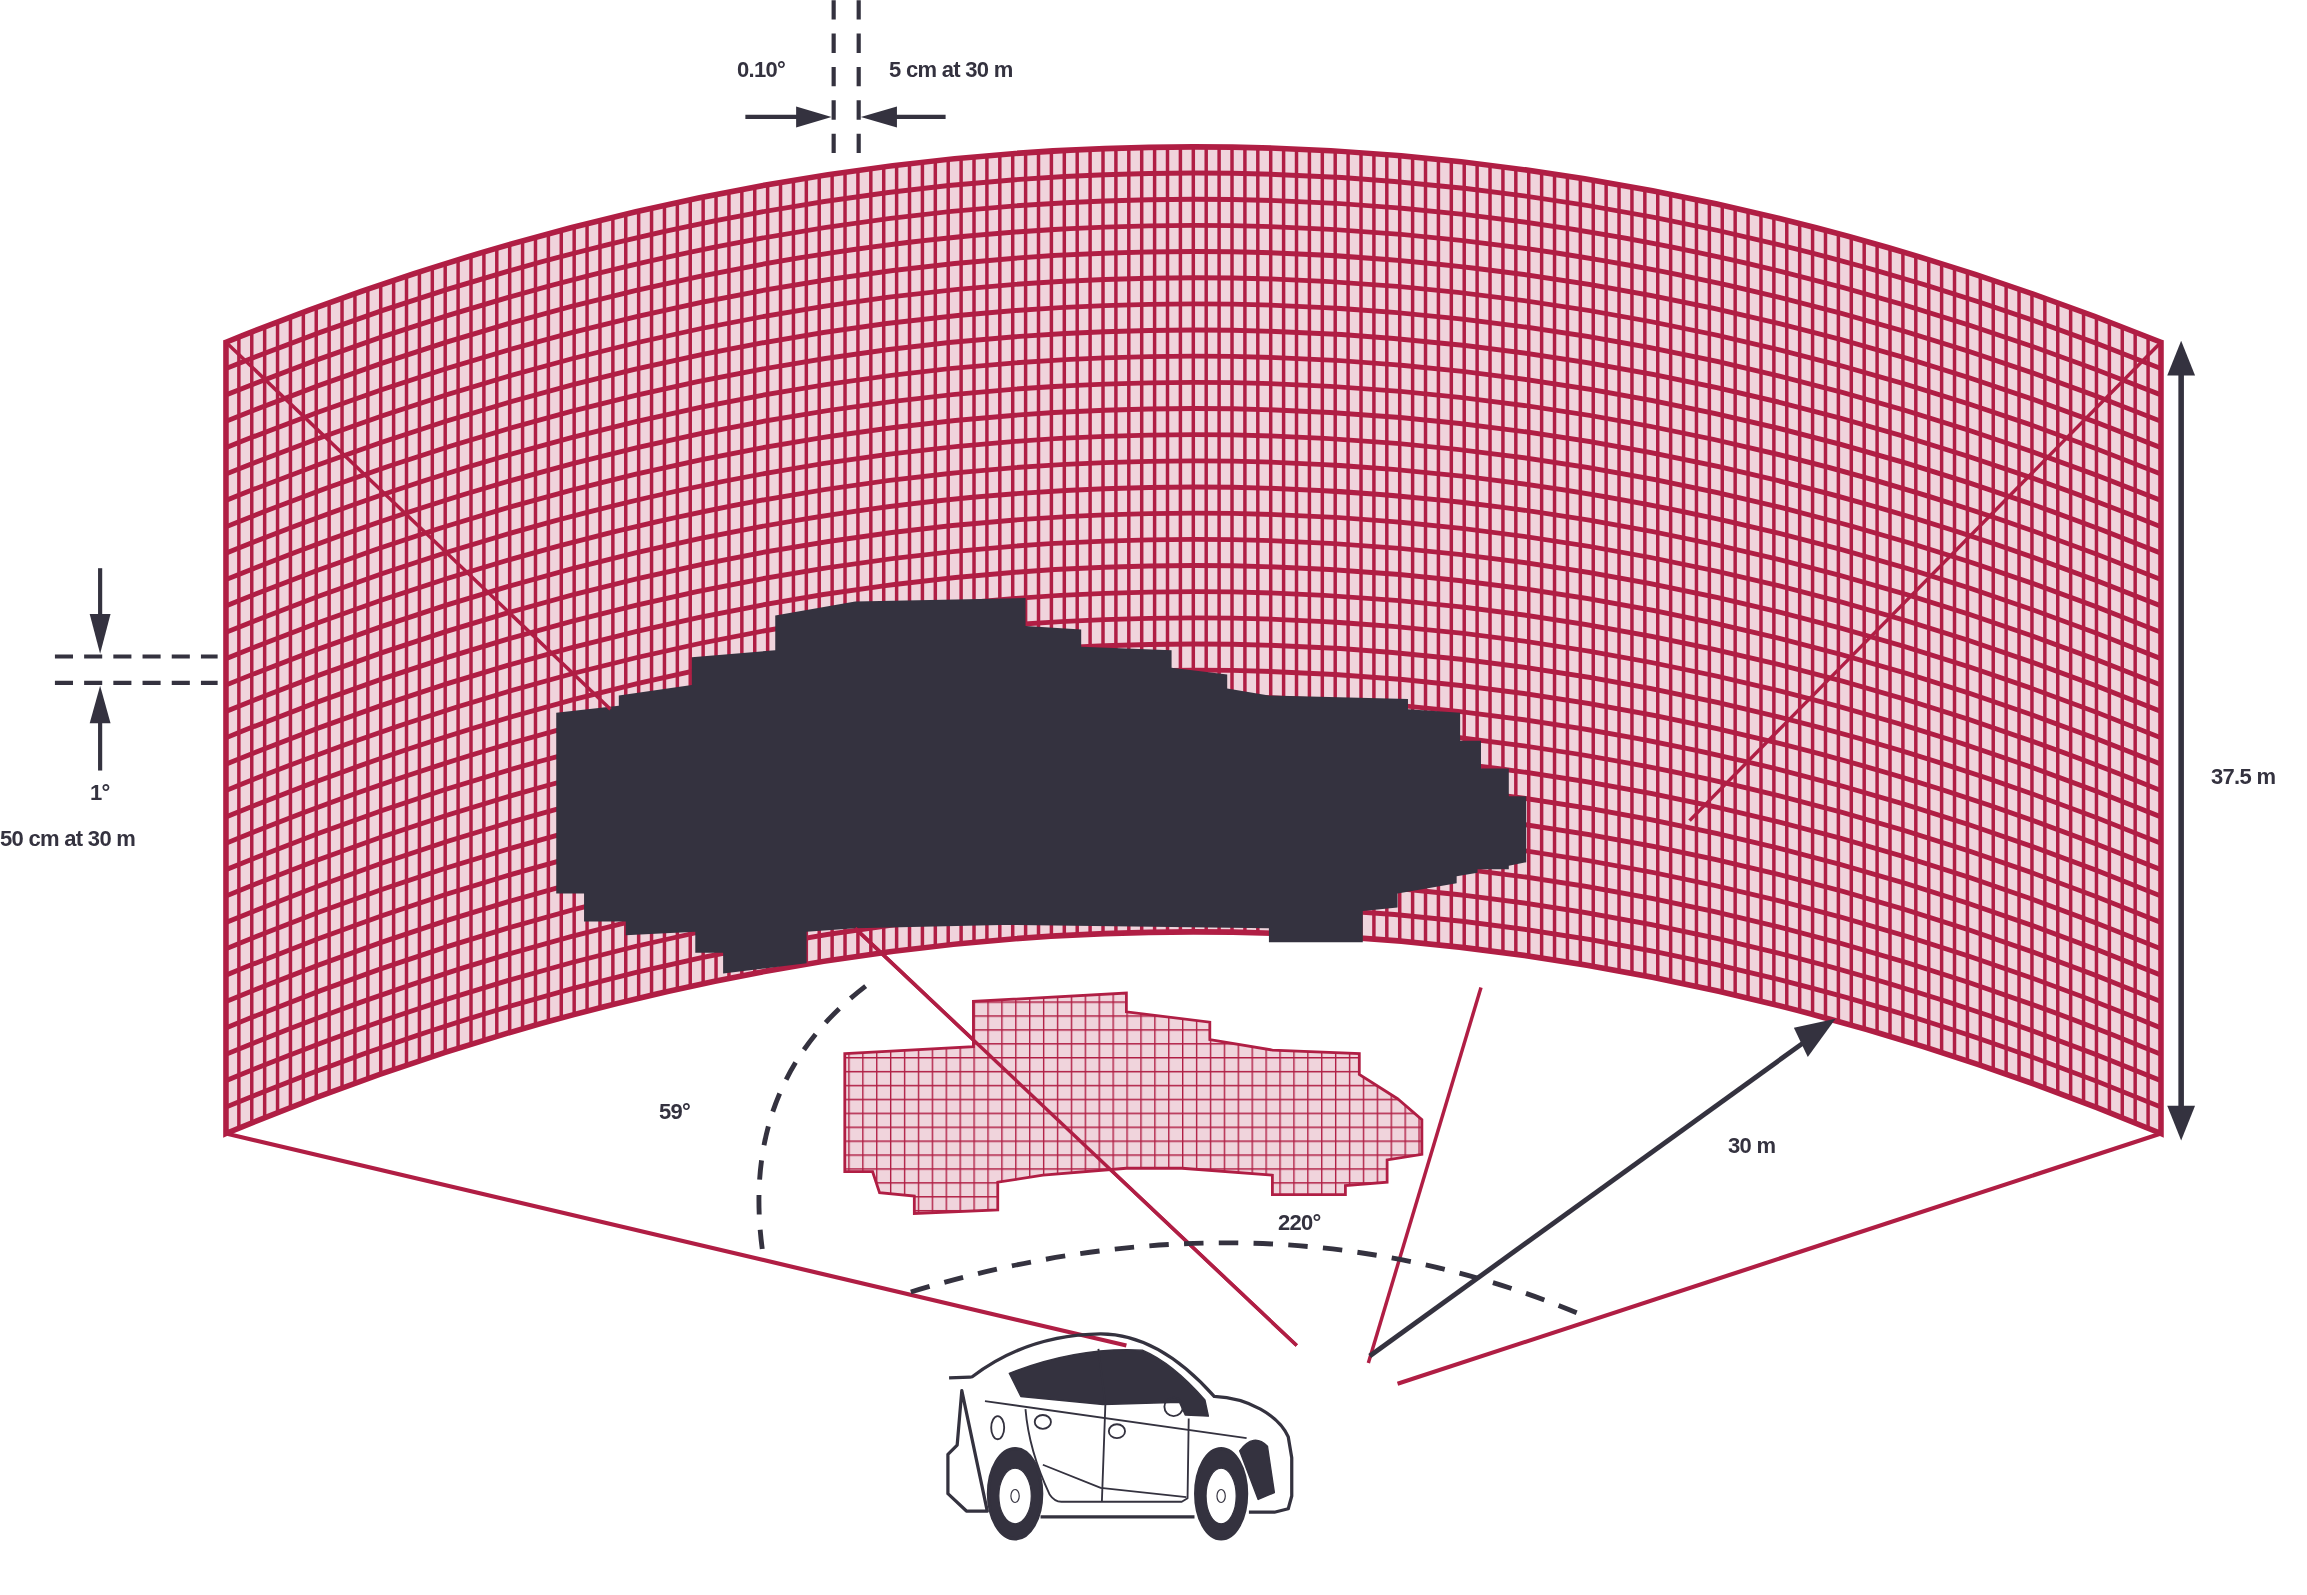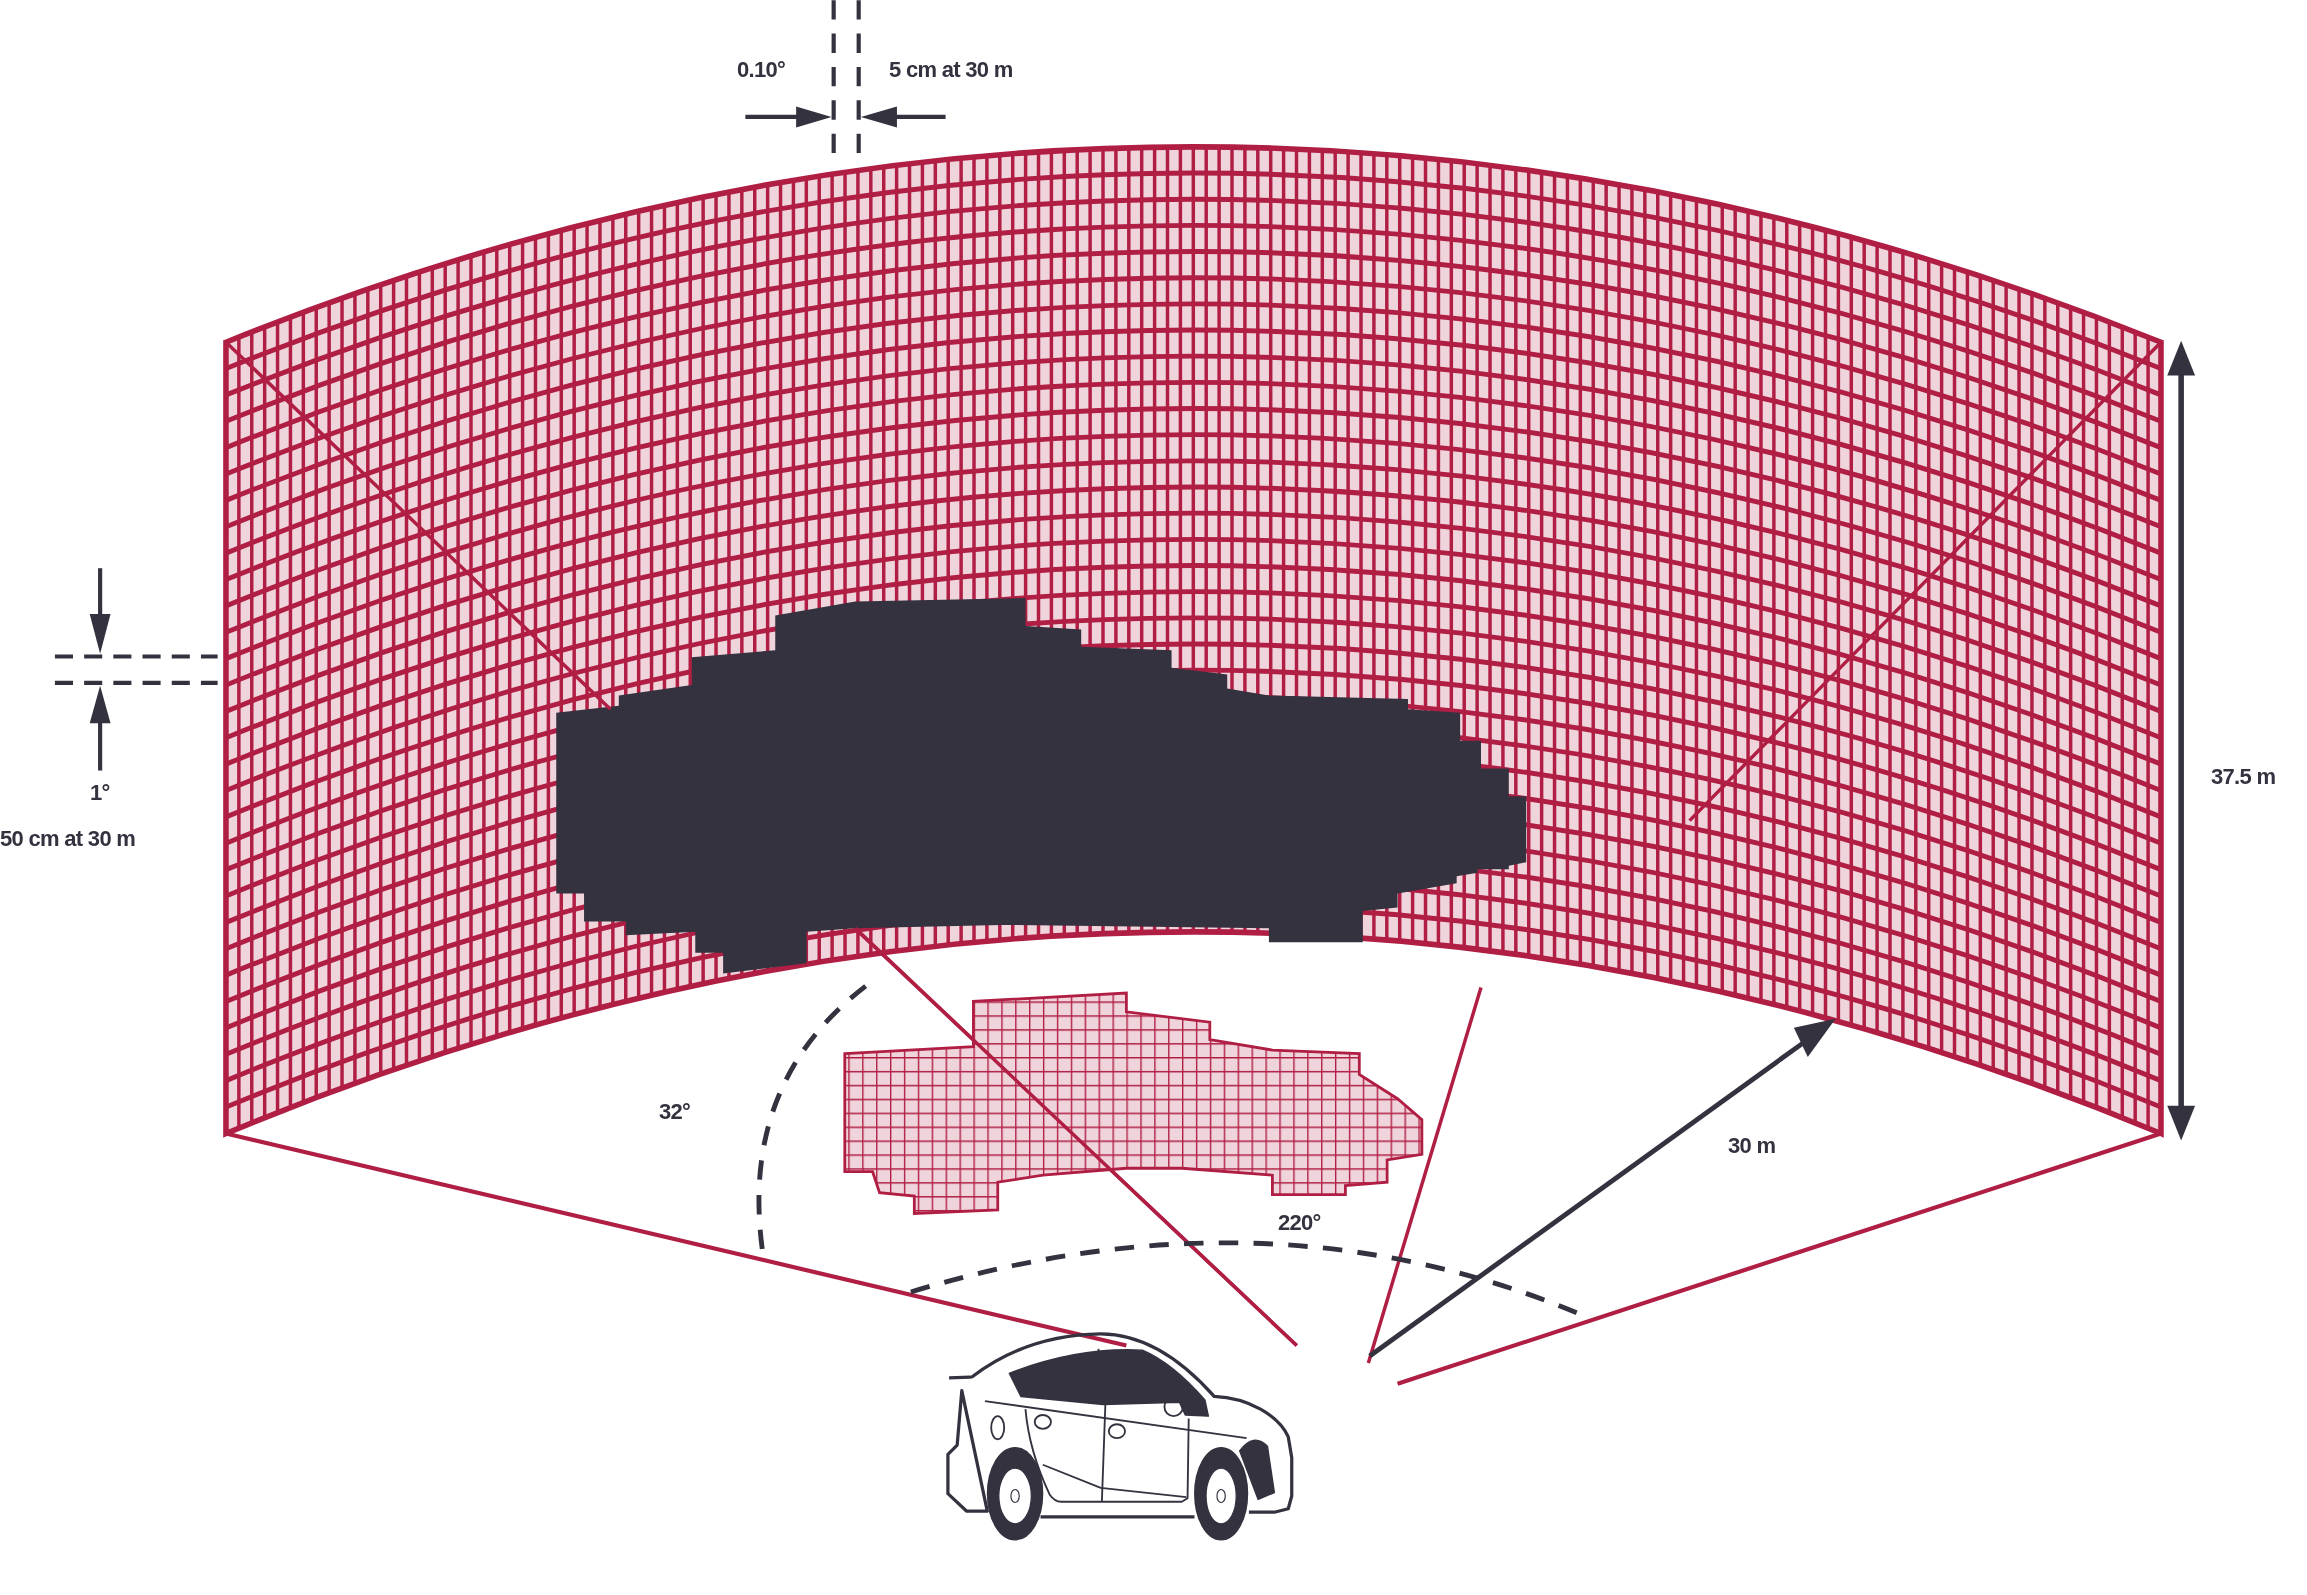--- a/index.html
+++ b/index.html
@@ -290,15 +290,15 @@
     <path d="M1300,620 Q1360,540 1420,600 L1450,800 L1380,830 Z" fill="#34323F" stroke-width="6"></path>
   </g>
 </svg>
 
 <div class="lbl" style="left:737px;top:57px;">0.10°</div>
 <div class="lbl" style="left:889px;top:57px;text-align:center;">5 cm at 30 m</div>
 <div class="lbl" style="left:90px;top:780px;">1°</div>
 <div class="lbl" style="left:0px;top:826px;text-align:center;">50 cm at 30 m</div>
 <div class="lbl" style="left:2211px;top:716px;margin-top:48px;">37.5 m</div>
 <div class="lbl" style="left:1728px;top:1133px;">30 m</div>
-<div class="lbl" style="left:659px;top:1099px;">32°</div>
+<div class="lbl" style="left:659px;top:1099px;">59°</div>
 <div class="lbl" style="left:1278px;top:1210px;">220°</div>
 
 
 </body></html>

